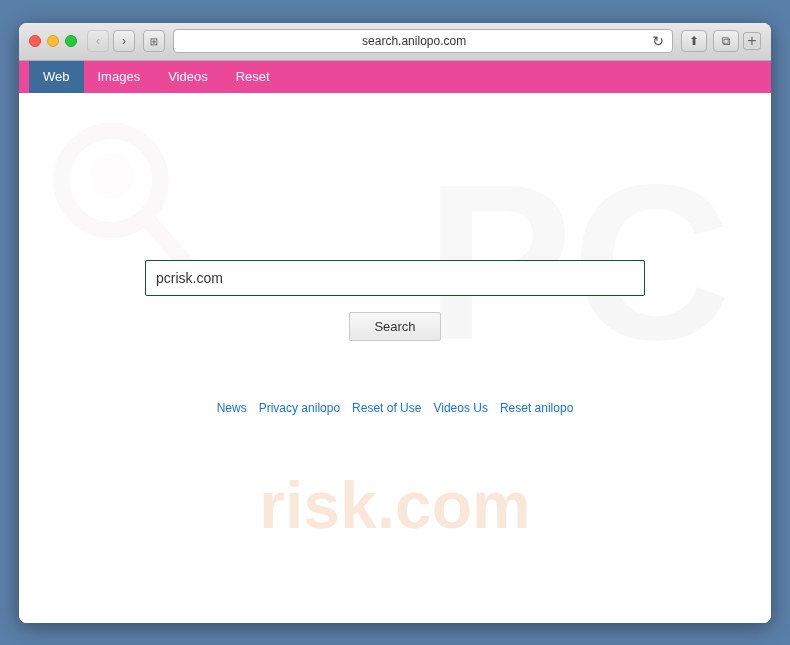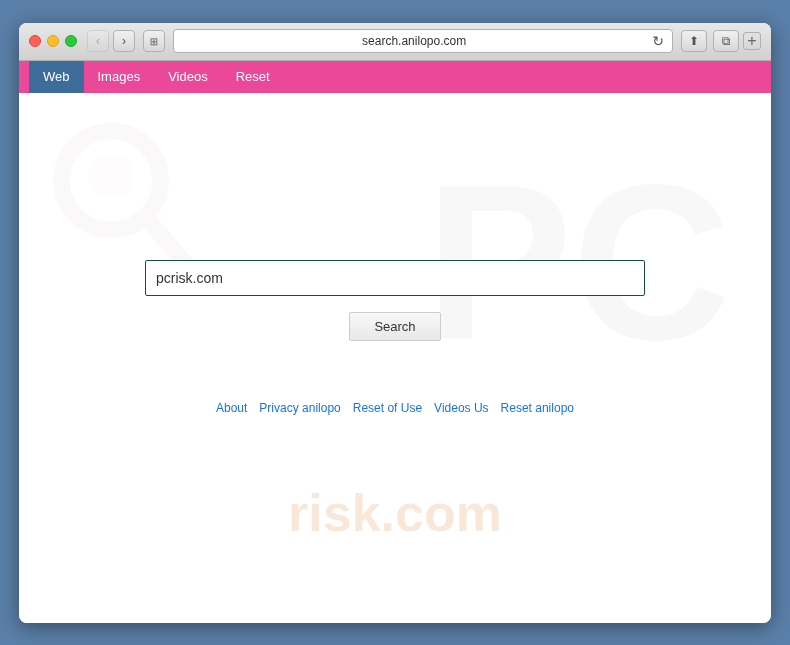--- a/index.html
+++ b/index.html
@@ -225,21 +225,21 @@
       line-height: 1;
       user-select: none;
     }
 
     
     .watermark-risk {
       position: absolute;
       bottom: 80px;
       left: 50%;
       transform: translateX(-50%);
-      font-size: 52px;
+      font-size: 66px;
       font-weight: 900;
       color: #e8a870;
       opacity: 0.25;
       white-space: nowrap;
       user-select: none;
     }
 
     
     .search-form {
       position: relative;
@@ -358,21 +358,21 @@
 
       <div class="watermark-risk">risk.com</div>
     </div>
 
     <div class="search-form">
       <input type="text" class="search-input" value="pcrisk.com" style="">
       <button class="search-button">Search</button>
     </div>
 
     <div class="footer-links">
-      <a class="footer-link">About</a>
+      <a class="footer-link">News</a>
       <a class="footer-link">Privacy anilopo</a>
       <a class="footer-link">Reset of Use</a>
       <a class="footer-link">Videos Us</a>
       <a class="footer-link">Reset anilopo</a>
     </div>
 
   </div>
 </div>
 
 </body></html>

